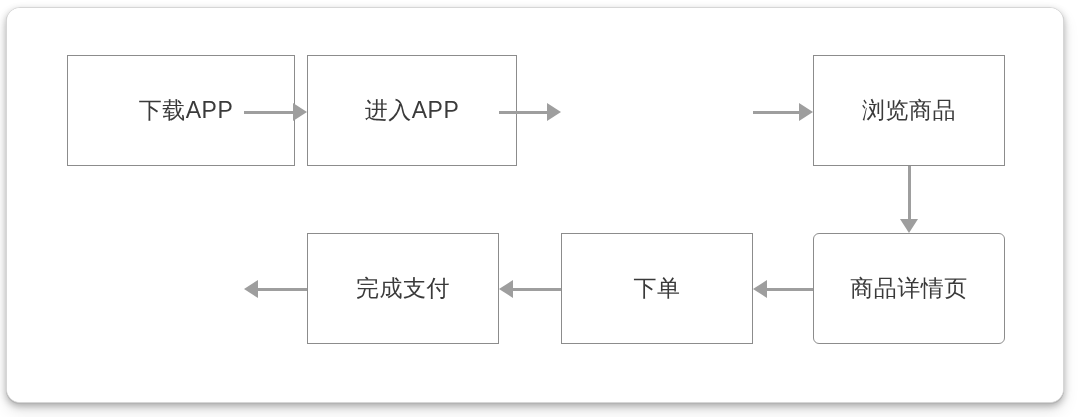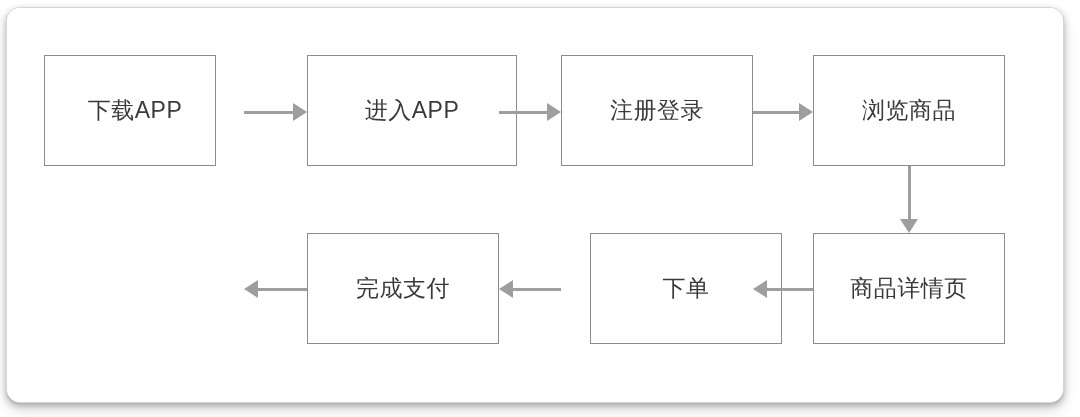--- a/index.html
+++ b/index.html
@@ -106,46 +106,43 @@
     border-top: 14px solid #9e9e9e;
   }
 </style>
 </head>
 <body>
 
 <div id="canvas">
   <div class="frame">
     <div class="frame-inner">
 
-      <div class="node" style="left:37px; top:47px; width:172px; height:111px;padding-left:10px;">
+      <div class="node" style="left:60px; top:47px; width:228px; height:111px;padding-left:10px;">
         <span class="node-label">下载APP</span>
       </div>
 
       <div class="node" style="left:300px; top:47px; width:210px; height:111px;">
         <span class="node-label">进入APP</span>
       </div>
 
-      <div class="node" style="left:554px; top:47px; width:192px; height:111px;">
-        <span class="node-label">注册登录</span>
-      </div>
 
       <div class="node" style="left:806px; top:47px; width:192px; height:111px;align-items:center;">
         <span class="node-label">浏览商品</span>
       </div>
 
 
       <div class="node" style="left:300px; top:225px; width:192px; height:111px;">
         <span class="node-label">完成支付</span>
       </div>
 
-      <div class="node" style="left:554px; top:225px; width:192px; height:111px;margin-left:29px;">
+      <div class="node" style="left:554px; top:225px; width:192px; height:111px;">
         <span class="node-label">下单</span>
       </div>
 
-      <div class="node" style="left:806px; top:225px; width:192px; height:111px;">
+      <div class="node" style="left:806px; top:225px; width:192px; height:111px;border-radius:6px;">
         <span class="node-label">商品详情页</span>
       </div>
 
       <div class="conn" style="left:237px; top:95px; width:63px; height:18px;">
         <div class="conn-line-h" style="left:0; width:50px;"></div>
         <div class="arrowhead arrow-right" style="left:49px; top:0;"></div>
       </div>
 
       <div class="conn" style="left:492px; top:95px; width:62px; height:18px;">
         <div class="conn-line-h" style="left:0; width:49px;"></div>

